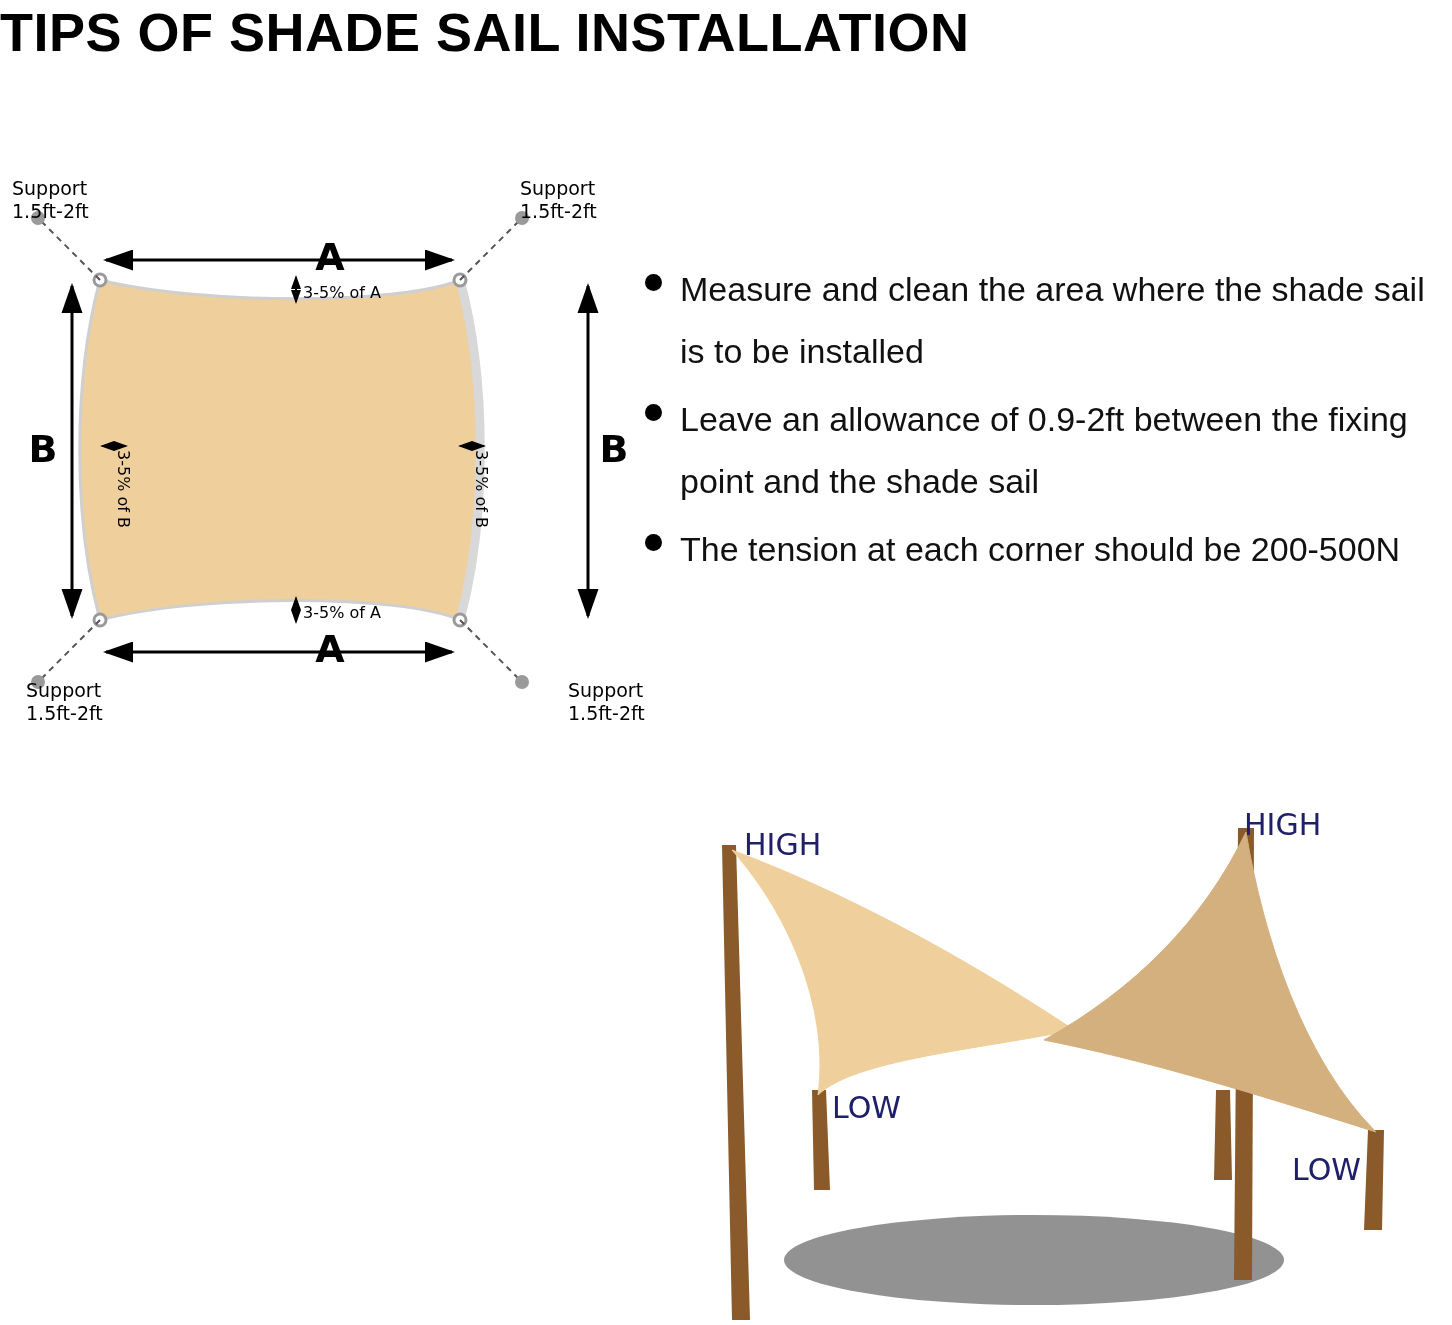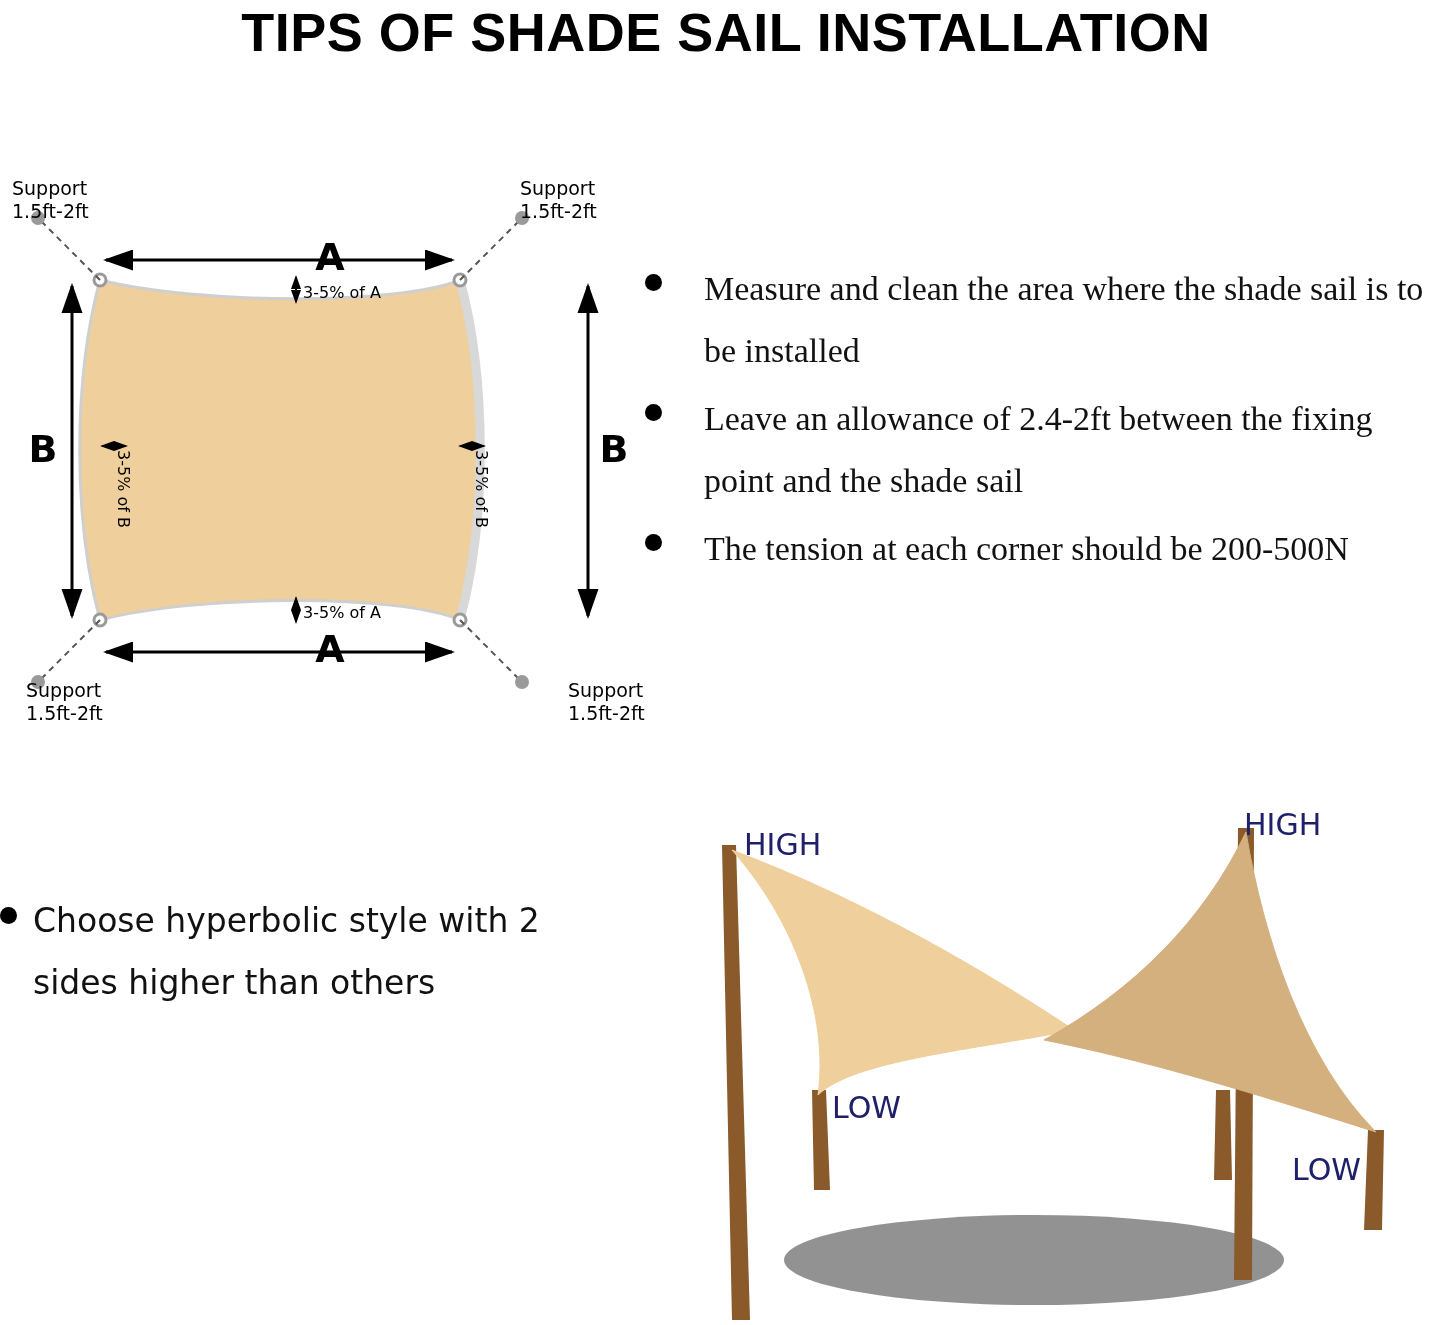--- a/index.html
+++ b/index.html
@@ -15,21 +15,20 @@
     position: relative;
     overflow: hidden;
   }
 
   
   .title {
     position: absolute;
     top: 0px;
     left: 0;
     width: 1452px;
-    text-align: center;
     font-family: "Liberation Sans", sans-serif;
     font-weight: bold;
     font-size: 54px;
     letter-spacing: 0.5px;
     line-height: 64px;
     white-space: nowrap;
   }
 
   
   .diagram-top {
@@ -56,25 +55,24 @@
   .tips-list .dot {
     flex: 0 0 auto;
     width: 17px;
     height: 17px;
     border-radius: 50%;
     background: #000;
     margin-top: 16px;
     margin-right: 18px;
   }
   .tips-list .txt {
-    font-family: Liberation Serif, serif;
+    font-family: Liberation Sans, sans-serif;
     font-size: 34px;
     line-height: 62px;
     color: #111;
-    margin-left: 24px;
   }
 
   
   .bottom-list {
     position: absolute;
     left: 0px;
     top: 890px;
     width: 625px;
   }
   .bottom-list .bullet-row {
@@ -194,33 +192,29 @@
   </svg>
 </div>
 
 <div class="tips-list">
   <div class="bullet-row">
     <span class="dot"></span>
     <span class="txt">Measure and clean the area where the shade sail is to be installed</span>
   </div>
   <div class="bullet-row">
     <span class="dot"></span>
-    <span class="txt">Leave an allowance of 2.4-2ft between the fixing point and the shade sail</span>
+    <span class="txt">Leave an allowance of 0.9-2ft between the fixing point and the shade sail</span>
   </div>
   <div class="bullet-row">
     <span class="dot"></span>
     <span class="txt">The tension at each corner should be 200-500N</span>
   </div>
 </div>
 
 <div class="bottom-list">
-  <div class="bullet-row">
-    <span class="dot"></span>
-    <span class="txt">Choose hyperbolic style with 2 sides higher than others</span>
-  </div>
 </div>
 
 <div class="diagram-bottom">
   <svg width="832" height="565" viewBox="0 0 832 565" xmlns="http://www.w3.org/2000/svg">
 
     <ellipse cx="430" cy="500" rx="250" ry="45" fill="#7f7f7f" opacity="0.85"></ellipse>
     <rect x="180" y="470" width="500" height="60" fill="#7f7f7f" opacity="0.0"></rect>
 
     <path d="M118 85 L132 85 L146 560 L128 560 Z" fill="#8a5a2b"></path>
     <path d="M634 68 L650 68 L648 520 L630 520 Z" fill="#8a5a2b"></path>

